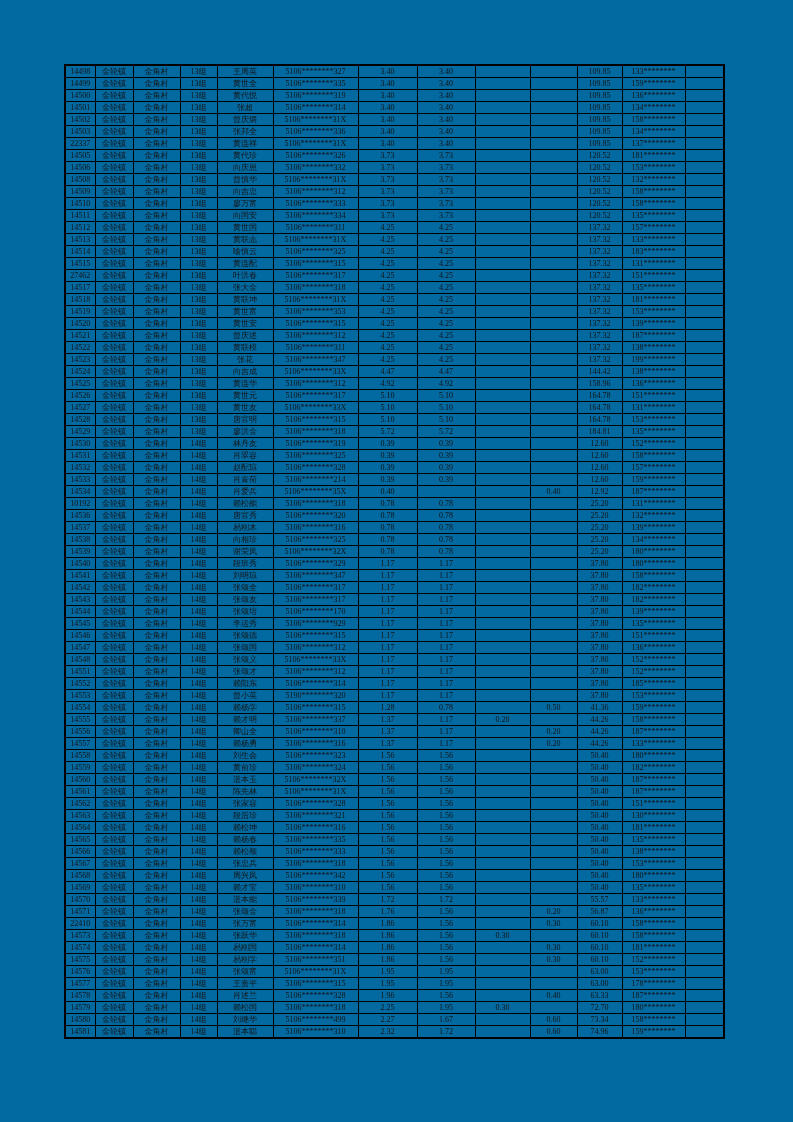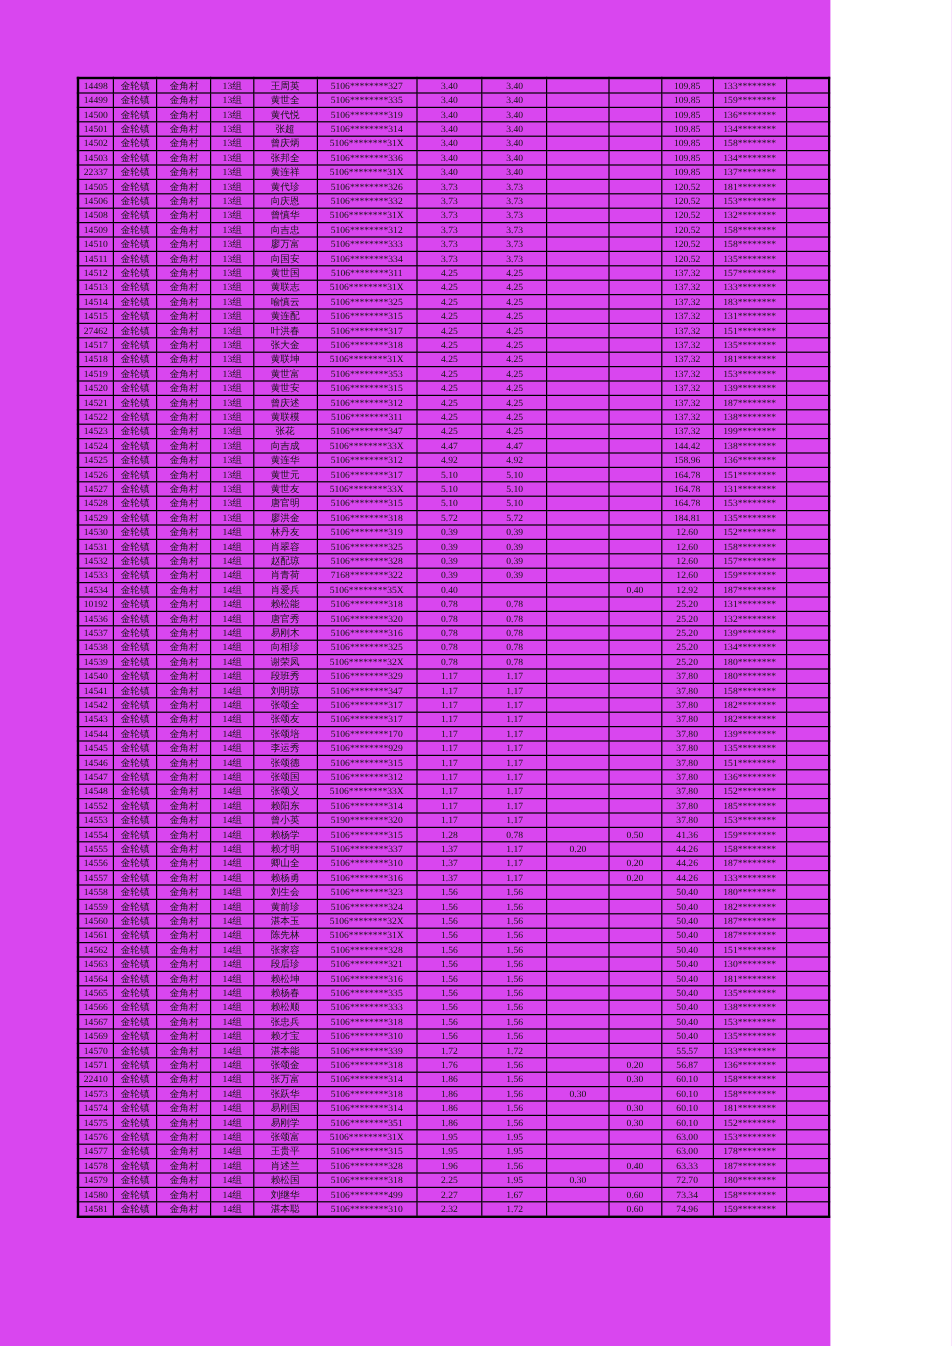--- a/index.html
+++ b/index.html
@@ -2,23 +2,23 @@
 <html><head>
 <meta charset="utf-8">
 <style>
   html, body {
     margin: 0;
     padding: 0;
     background: #ffffff;
   }
   .page {
     position: relative;
-    width: 692px;
+    width: 793px;
     height: 1122px;
-    background: #d946ef;
+    background: #0369a1;
     overflow: hidden;
   }
   table.grid {
     position: absolute;
     left: 64px;
     top: 64px;
     border-collapse: collapse;
     table-layout: fixed;
     border: 2px solid #000000;
   }
@@ -580,21 +580,21 @@
           <td>12.60</td>
           <td>157********</td>
           <td></td>
         </tr>
         <tr>
           <td>14533</td>
           <td>金轮镇</td>
           <td>金角村</td>
           <td>14组</td>
           <td>肖青荷</td>
-          <td>7168********322</td>
+          <td>5106********214</td>
           <td>0.39</td>
           <td>0.39</td>
           <td></td>
           <td></td>
           <td>12.60</td>
           <td>159********</td>
           <td></td>
         </tr>
         <tr>
           <td>14534</td>
@@ -815,20 +815,35 @@
           <td>5106********33X</td>
           <td>1.17</td>
           <td>1.17</td>
           <td></td>
           <td></td>
           <td>37.80</td>
           <td>152********</td>
           <td></td>
         </tr>
         <tr>
+          <td>14551</td>
+          <td>金轮镇</td>
+          <td>金角村</td>
+          <td>14组</td>
+          <td>张颂才</td>
+          <td>5106********312</td>
+          <td>1.17</td>
+          <td>1.17</td>
+          <td></td>
+          <td></td>
+          <td>37.80</td>
+          <td>152********</td>
+          <td></td>
+        </tr>
+        <tr>
           <td>14552</td>
           <td>金轮镇</td>
           <td>金角村</td>
           <td>14组</td>
           <td>赖阳东</td>
           <td>5106********314</td>
           <td>1.17</td>
           <td>1.17</td>
           <td></td>
           <td></td>
@@ -1052,20 +1067,35 @@
           <td>金角村</td>
           <td>14组</td>
           <td>张忠兵</td>
           <td>5106********318</td>
           <td>1.56</td>
           <td>1.56</td>
           <td></td>
           <td></td>
           <td>50.40</td>
           <td>153********</td>
+          <td></td>
+        </tr>
+        <tr>
+          <td>14568</td>
+          <td>金轮镇</td>
+          <td>金角村</td>
+          <td>14组</td>
+          <td>周兴凤</td>
+          <td>5106********342</td>
+          <td>1.56</td>
+          <td>1.56</td>
+          <td></td>
+          <td></td>
+          <td>50.40</td>
+          <td>180********</td>
           <td></td>
         </tr>
         <tr>
           <td>14569</td>
           <td>金轮镇</td>
           <td>金角村</td>
           <td>14组</td>
           <td>赖才宝</td>
           <td>5106********310</td>
           <td>1.56</td>

